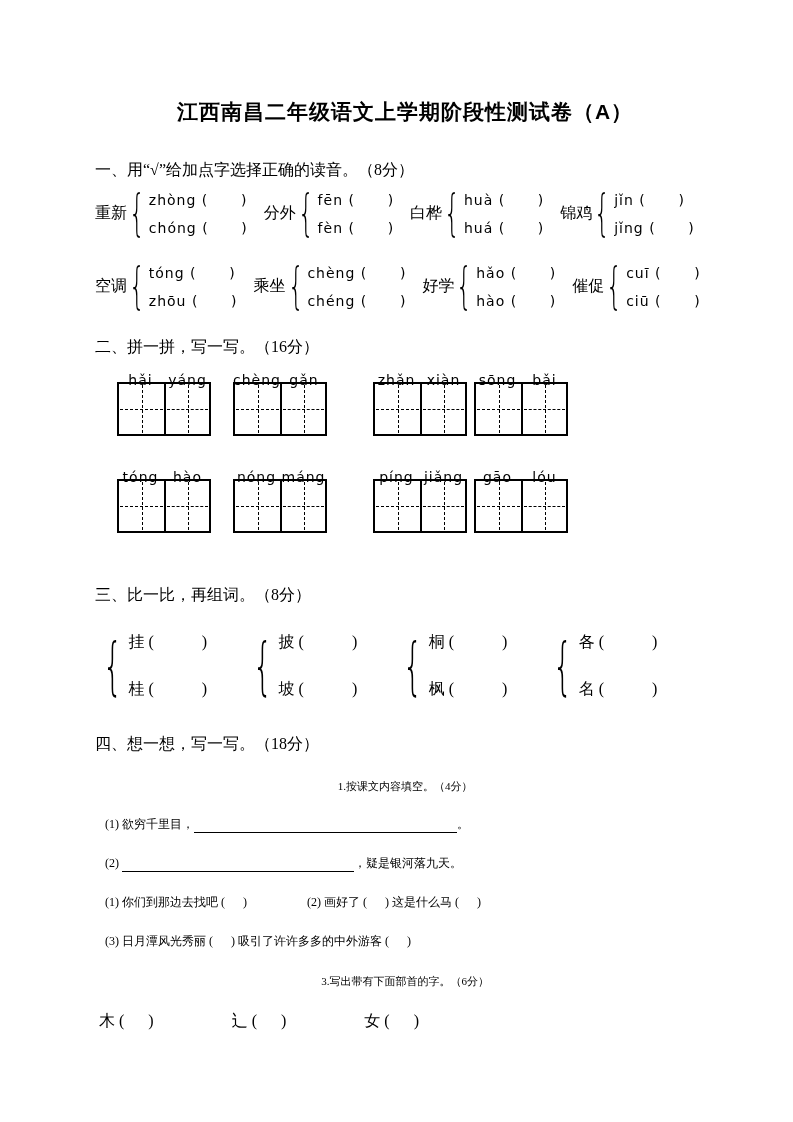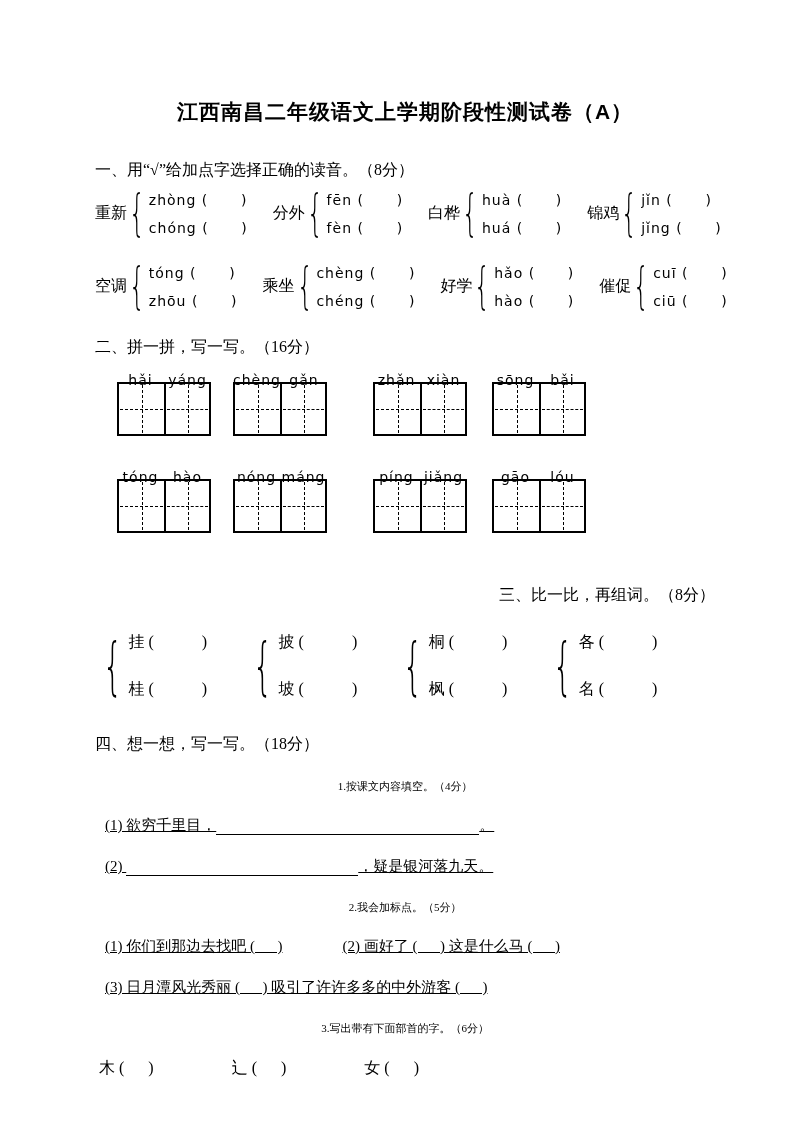--- a/index.html
+++ b/index.html
@@ -22,21 +22,21 @@
     margin: 0 0 34px 0;
     white-space: pre;
   }
   .sec-heading {
     font-size: 16px;
     margin: 0 0 10px 0;
     white-space: pre-wrap;
   }
 
   
-  .group-row { display: flex; gap: 25px; margin-bottom: 28px; }
+  .group-row { display: flex; gap: 16px; margin-bottom: 28px; }
   .word-group { display: inline-flex; align-items: center; flex: 0 0 auto; }
   .group-word { font-size: 16px; white-space: pre; }
   .brace {
     display: inline-block;
     font-family: "DejaVu Sans", sans-serif;
     font-weight: 100;
     font-size: 50px;
     line-height: 0.9;
     transform: scaleX(0.5);
     margin: 0 -4px 0 -6px;
@@ -47,21 +47,21 @@
     font-size: 14px;
     letter-spacing: 1px;
     white-space: pre;
   }
 
   
   .grid-row { display: flex; margin: 24px 0 0 22px; }
   .tian-wrap { position: relative; }
   .tian-wrap.g2 { margin-left: 22px; }
   .tian-wrap.g3 { margin-left: 46px; }
-  .tian-wrap.g4 { margin-left: 25px; }
+  .tian-wrap.g4 { margin-left: 7px; }
   .pinyin-label {
     position: absolute; top: -10px; left: 0; right: 0;
     display: flex; z-index: 2;
   }
   .pinyin-label span {
     flex: 1; text-align: center;
     font-family: "DejaVu Sans", sans-serif;
     font-size: 14px; letter-spacing: 1px;
     white-space: pre;
   }
@@ -72,31 +72,31 @@
     content: ""; position: absolute; left: 50%; top: 1px; bottom: 1px;
     border-left: 1px dashed #000;
   }
   .tian-cell::after {
     content: ""; position: absolute; top: 50%; left: 1px; right: 1px;
     border-top: 1px dashed #000;
   }
   .grid-row.second { margin-top: 43px; }
 
   
-  .sec3 { margin-top: 52px; text-align: right; }
+  .sec3 { margin-top: 52px; }
   .pair-row { display: flex; gap: 42px; margin: 26px 0 0 4px; }
   .pair { display: inline-flex; align-items: center; }
   .pair .brace { font-size: 62px; }
   .pair-col { display: flex; flex-direction: column; gap: 26px; }
   .pair-line { font-size: 16px; white-space: pre; }
 
   
   .sec4 { margin-top: 34px; }
   .sub-heading { font-size: 11px; margin: 24px 0 0 0; white-space: pre-wrap; text-align: center; }
-  .line { font-size: 15px; margin: 22px 0 0 10px; white-space: pre; text-decoration: underline; }
+  .line { font-size: 12px; margin: 22px 0 0 10px; white-space: pre; }
   .blank-underline {
     display: inline-block;
     border-bottom: 1.5px solid #000;
     height: 17px;
     vertical-align: bottom;
   }
   .blank-underline.w1 { width: 263px; }
   .blank-underline.w2 { width: 232px; }
   .punct-row { display: flex; gap: 60px; margin: 22px 0 0 10px; }
   .punct-row .line { margin: 0; }
@@ -309,21 +309,20 @@
       </div>
     </div>
 
     <div class="sec4">
       <p class="sec-heading">四、想一想，写一写。（18分）</p>
 
       <p class="sub-heading">1.按课文内容填空。（4分）</p>
       <p class="line"><span>(1) 欲穷千里目，</span><span class="blank-underline w1"></span><span>。</span></p>
       <p class="line"><span>(2) </span><span class="blank-underline w2"></span><span>，疑是银河落九天。</span></p>
 
-      <p class="sub-heading">2.我会加标点。（5分）</p>
       <div class="punct-row">
         <p class="line">(1) 你们到那边去找吧 (      )</p>
         <p class="line">(2) 画好了 (      ) 这是什么马 (      )</p>
       </div>
       <p class="line">(3) 日月潭风光秀丽 (      ) 吸引了许许多多的中外游客 (      )</p>
 
       <p class="sub-heading">3.写出带有下面部首的字。（6分）</p>
       <div class="radical-row">
         <span class="radical-item">木 (      )</span>
         <span class="radical-item">辶 (      )</span>

